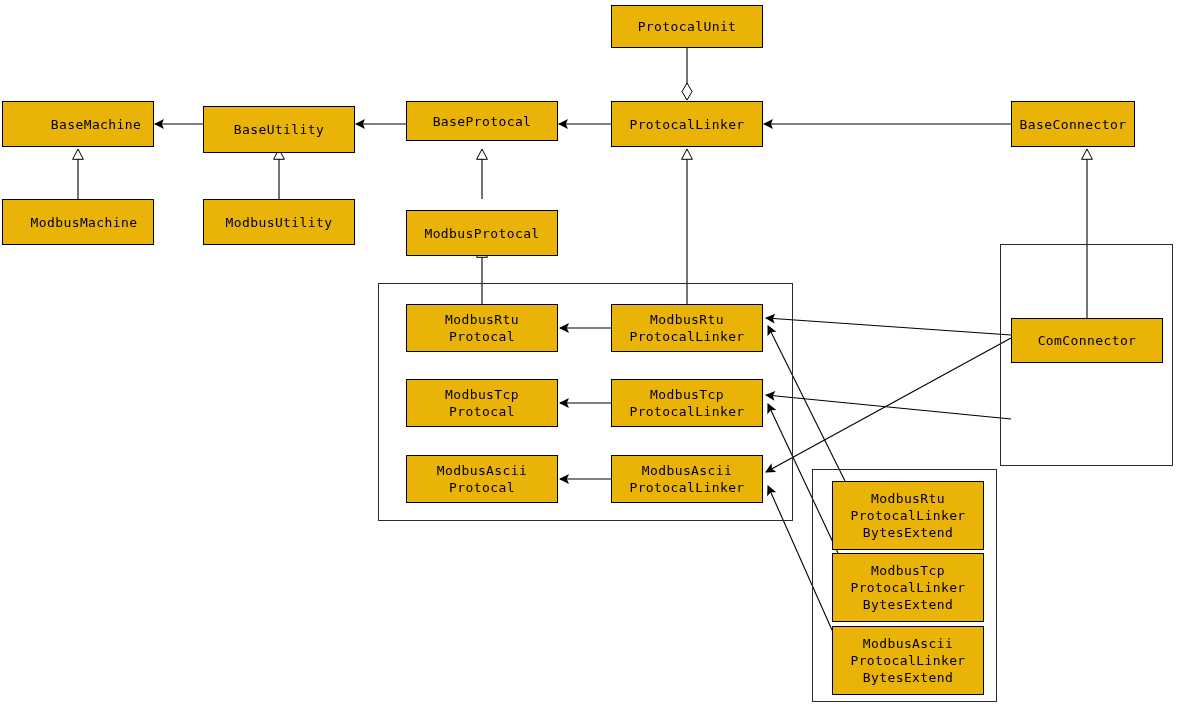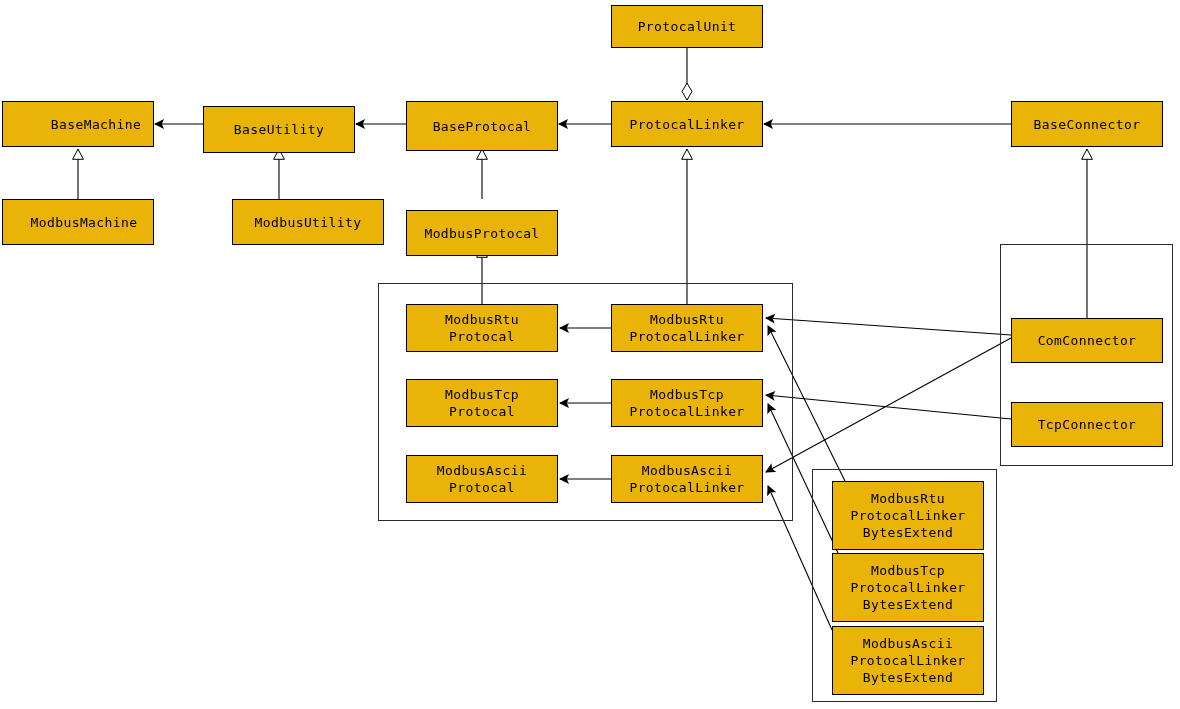--- a/index.html
+++ b/index.html
@@ -79,44 +79,43 @@
   </svg>
 
   <div class="group" style="left:378px;top:283px;width:415px;height:238px;"></div>
   <div class="group" style="left:1000px;top:244px;width:173px;height:222px;"></div>
   <div class="group" style="left:812px;top:469px;width:185px;height:233px;"></div>
 
   <div class="node" style="left:611px;top:5px;width:152px;height:43px;">ProtocalUnit</div>
 
   <div class="node" style="left:2px;top:101px;width:152px;height:46px;padding-left:36px;">BaseMachine</div>
   <div class="node" style="left:203px;top:106px;width:152px;height:47px;">BaseUtility</div>
-  <div class="node" style="left:406px;top:101px;width:152px;height:50px;">BaseProtocal</div>
+  <div class="node" style="left:406px;top:101px;width:152px;height:40px;">BaseProtocal</div>
   <div class="node" style="left:611px;top:101px;width:152px;height:46px;">ProtocalLinker</div>
-  <div class="node" style="left:1011px;top:101px;width:152px;height:46px;">BaseConnector</div>
+  <div class="node" style="left:1011px;top:101px;width:124px;height:46px;">BaseConnector</div>
 
   <div class="node" style="left:2px;top:199px;width:152px;height:46px;padding-left:12px;">ModbusMachine</div>
-  <div class="node" style="left:203px;top:199px;width:152px;height:46px;margin-left:29px;">ModbusUtility</div>
+  <div class="node" style="left:203px;top:199px;width:152px;height:46px;">ModbusUtility</div>
   <div class="node" style="left:406px;top:199px;width:152px;height:46px;margin-top:11px;">ModbusProtocal</div>
 
   <div class="node" style="left:406px;top:304px;width:152px;height:48px;">ModbusRtu
 Protocal</div>
   <div class="node" style="left:406px;top:379px;width:152px;height:48px;">ModbusTcp
 Protocal</div>
   <div class="node" style="left:406px;top:455px;width:152px;height:48px;">ModbusAscii
 Protocal</div>
 
   <div class="node" style="left:611px;top:304px;width:152px;height:48px;">ModbusRtu
 ProtocalLinker</div>
   <div class="node" style="left:611px;top:379px;width:152px;height:48px;">ModbusTcp
 ProtocalLinker</div>
   <div class="node" style="left:611px;top:455px;width:152px;height:48px;">ModbusAscii
 ProtocalLinker</div>
 
   <div class="node" style="left:1011px;top:318px;width:152px;height:45px;">ComConnector</div>
-  <div class="node" style="left:1011px;top:402px;width:152px;height:45px;">TcpConnector</div>
 
   <div class="node" style="left:832px;top:481px;width:152px;height:69px;">ModbusRtu
 ProtocalLinker
 BytesExtend</div>
   <div class="node" style="left:832px;top:553px;width:152px;height:69px;">ModbusTcp
 ProtocalLinker
 BytesExtend</div>
   <div class="node" style="left:832px;top:626px;width:152px;height:69px;">ModbusAscii
 ProtocalLinker
 BytesExtend</div>

